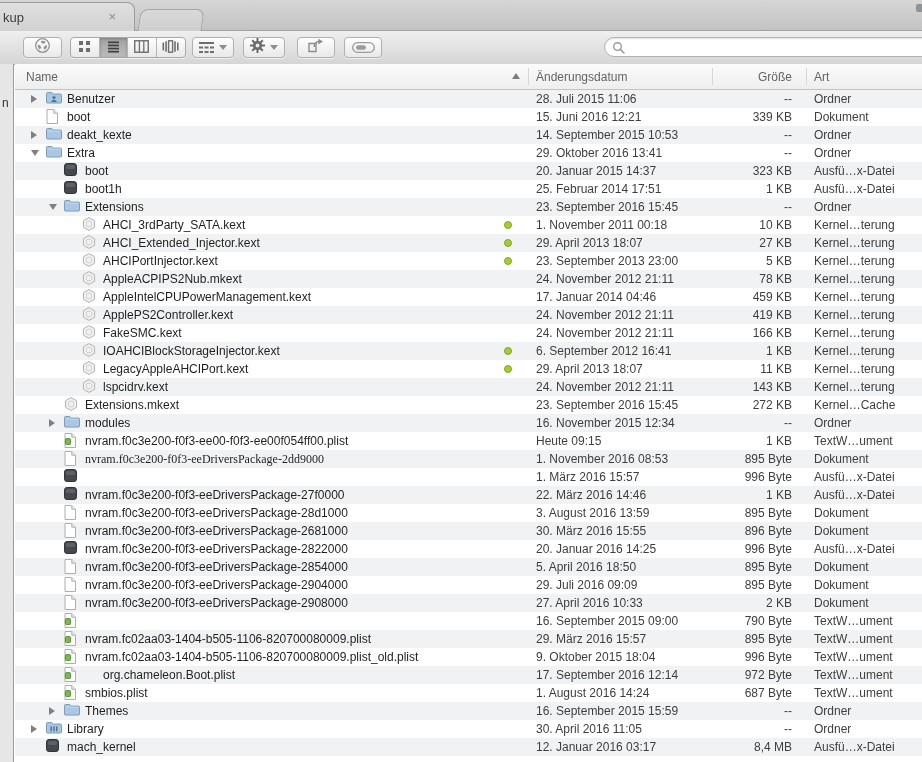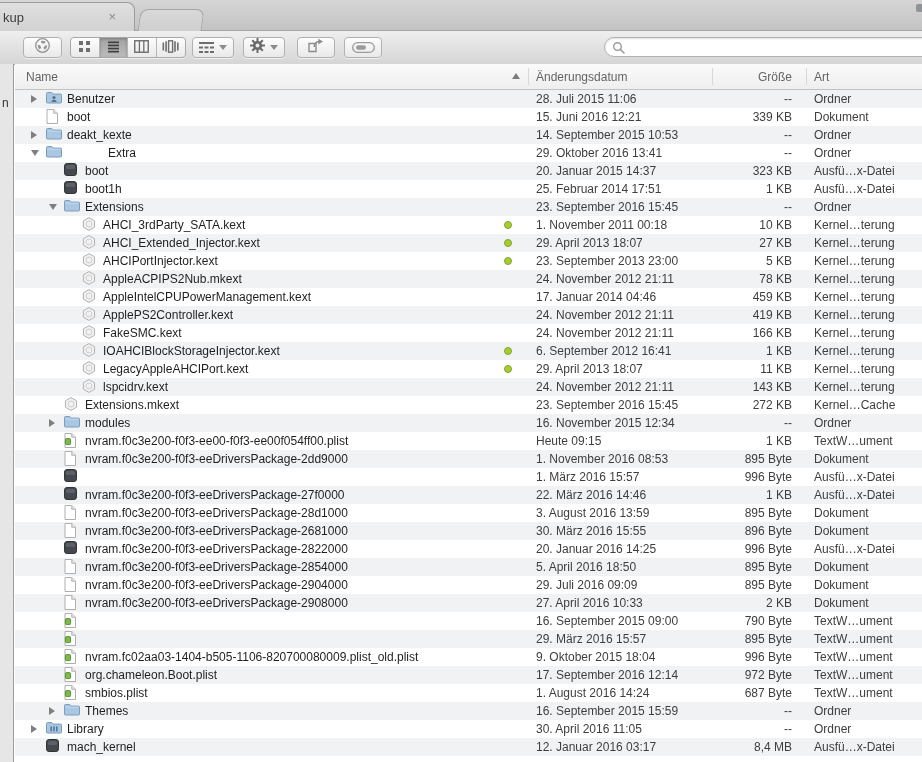--- a/index.html
+++ b/index.html
@@ -254,21 +254,21 @@
     <span class="fdate">14. September 2015 10:53</span>
     <span class="fsize">--</span>
     <span class="fkind">Ordner</span>
   </div>
         <div class="row">
     <span class="disclosure expanded" style="left: 16px;"></span>
     <span class="ficon" style="left: 31px;"><svg width="16" height="13" viewBox="0 0 16 13">
               <path d="M0.5 2.5 a1 1 0 0 1 1-1 h4.2 l1.5 1.6 h7.3 a1 1 0 0 1 1 1 v6.9 a1 1 0 0 1 -1 1 h-13 a1 1 0 0 1 -1-1 z" fill="#a9c7e2" stroke="#7b9cba"></path>
               <path d="M1.5 4.2 h13" stroke="#c4daec" fill="none"></path>
             </svg></span>
-    <span class="fname" style="left: 52px; margin-left: 41px;">Extra</span>
+    <span class="fname" style="left: 52px;">Extra</span>
 
     <span class="fdate">29. Oktober 2016 13:41</span>
     <span class="fsize">--</span>
     <span class="fkind">Ordner</span>
   </div>
         <div class="row">
     <span class="disclosure" style="left: 34px;"></span>
     <span class="ficon" style="left: 49px;"><svg width="13" height="13" viewBox="0 0 13 13">
               <rect x="0.5" y="0.5" width="12" height="12" rx="2.6" fill="#45494e" stroke="#30343a"></rect>
               <rect x="2" y="2" width="9" height="4" rx="1.6" fill="#5b6168"></rect>
@@ -459,21 +459,21 @@
     <span class="fdate">Heute 09:15</span>
     <span class="fsize">1 KB</span>
     <span class="fkind">TextW…ument</span>
   </div>
         <div class="row">
     <span class="disclosure" style="left: 34px;"></span>
     <span class="ficon" style="left: 49px;"><svg width="12" height="15" viewBox="0 0 12 15">
               <path d="M1 0.5 h6.8 l3.7 3.7 v10.3 h-10.5 z" fill="#ffffff" stroke="#aeaeae"></path>
               <path d="M7.8 0.5 v3.7 h3.7" fill="#e9e9e9" stroke="#aeaeae"></path>
             </svg></span>
-    <span class="fname" style="left: 70px;">nvram.f0c3e200-f0f3-eeDriversPackage-2dd9000</span>
+    <span class="fname" style="left: 70px; font-family: Liberation Serif, serif;">nvram.f0c3e200-f0f3-eeDriversPackage-2dd9000</span>
 
     <span class="fdate">1. November 2016 08:53</span>
     <span class="fsize">895 Byte</span>
     <span class="fkind">Dokument</span>
   </div>
         <div class="row">
     <span class="disclosure" style="left: 34px;"></span>
     <span class="ficon" style="left: 49px;"><svg width="13" height="13" viewBox="0 0 13 13">
               <rect x="0.5" y="0.5" width="12" height="12" rx="2.6" fill="#45494e" stroke="#30343a"></rect>
               <rect x="2" y="2" width="9" height="4" rx="1.6" fill="#5b6168"></rect>
@@ -579,20 +579,21 @@
     <span class="fsize">790 Byte</span>
     <span class="fkind">TextW…ument</span>
   </div>
         <div class="row">
     <span class="disclosure" style="left: 34px;"></span>
     <span class="ficon" style="left: 49px;"><svg width="12" height="15" viewBox="0 0 12 15">
               <path d="M1 0.5 h6.8 l3.7 3.7 v10.3 h-10.5 z" fill="#ffffff" stroke="#aeaeae"></path>
               <path d="M7.8 0.5 v3.7 h3.7" fill="#e9e9e9" stroke="#aeaeae"></path>
               <rect x="1.4" y="5.6" width="5.2" height="6" rx="1.2" fill="#7cb84a" stroke="#55922e"></rect>
             </svg></span>
+    <span class="fname" style="left: 70px;">nvram.fc02aa03-1404-b505-1106-820700080009.plist</span>
 
     <span class="fdate">29. März 2016 15:57</span>
     <span class="fsize">895 Byte</span>
     <span class="fkind">TextW…ument</span>
   </div>
         <div class="row">
     <span class="disclosure" style="left: 34px;"></span>
     <span class="ficon" style="left: 49px;"><svg width="12" height="15" viewBox="0 0 12 15">
               <path d="M1 0.5 h6.8 l3.7 3.7 v10.3 h-10.5 z" fill="#ffffff" stroke="#aeaeae"></path>
               <path d="M7.8 0.5 v3.7 h3.7" fill="#e9e9e9" stroke="#aeaeae"></path>
@@ -604,21 +605,21 @@
     <span class="fsize">996 Byte</span>
     <span class="fkind">TextW…ument</span>
   </div>
         <div class="row">
     <span class="disclosure" style="left: 34px;"></span>
     <span class="ficon" style="left: 49px;"><svg width="12" height="15" viewBox="0 0 12 15">
               <path d="M1 0.5 h6.8 l3.7 3.7 v10.3 h-10.5 z" fill="#ffffff" stroke="#aeaeae"></path>
               <path d="M7.8 0.5 v3.7 h3.7" fill="#e9e9e9" stroke="#aeaeae"></path>
               <rect x="1.4" y="5.6" width="5.2" height="6" rx="1.2" fill="#7cb84a" stroke="#55922e"></rect>
             </svg></span>
-    <span class="fname" style="left: 70px;">org.chameleon.Boot.plist</span>
+    <span class="fname" style="left: 88px;">org.chameleon.Boot.plist</span>
 
     <span class="fdate">17. September 2016 12:14</span>
     <span class="fsize">972 Byte</span>
     <span class="fkind">TextW…ument</span>
   </div>
         <div class="row">
     <span class="disclosure" style="left: 34px;"></span>
     <span class="ficon" style="left: 49px;"><svg width="12" height="15" viewBox="0 0 12 15">
               <path d="M1 0.5 h6.8 l3.7 3.7 v10.3 h-10.5 z" fill="#ffffff" stroke="#aeaeae"></path>
               <path d="M7.8 0.5 v3.7 h3.7" fill="#e9e9e9" stroke="#aeaeae"></path>

